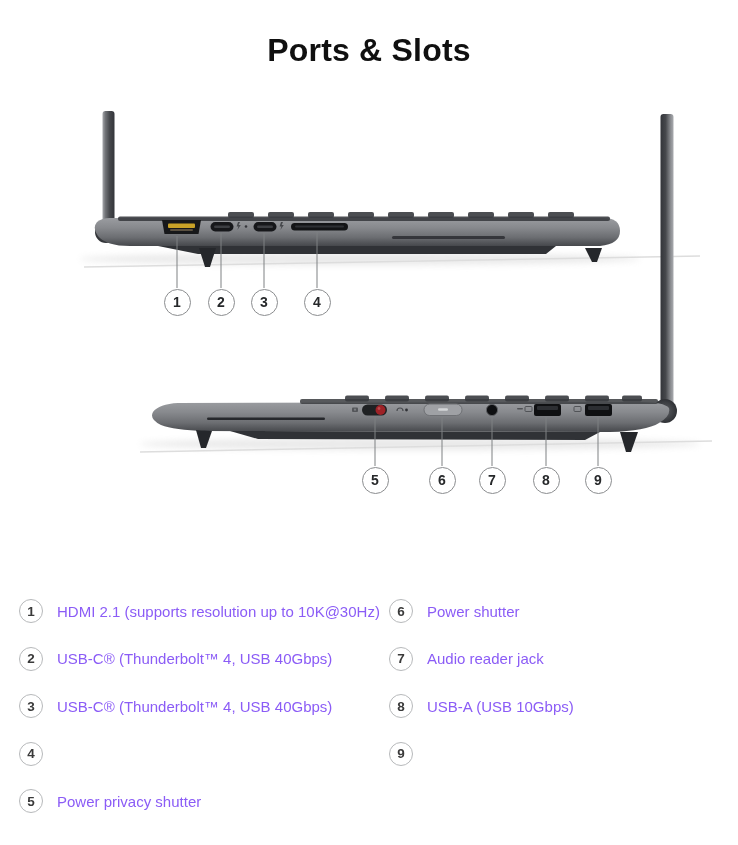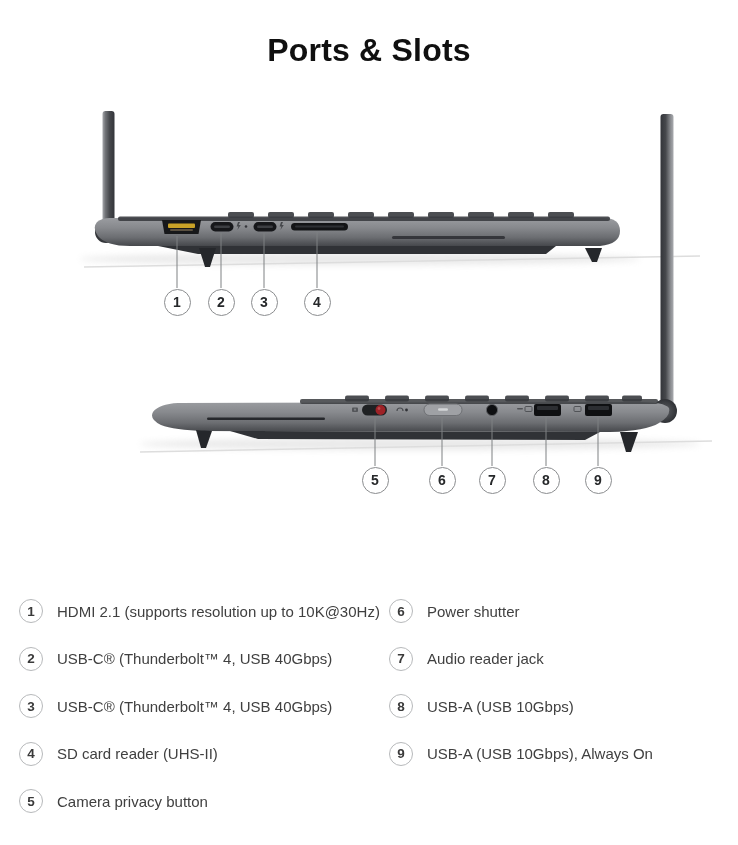--- a/index.html
+++ b/index.html
@@ -11,21 +11,21 @@
   .callout{position:absolute;width:27px;height:27px;border:1.5px solid #8b8d8f;border-radius:50%;
            background:#fff;display:flex;align-items:center;justify-content:center;
            font-size:14px;font-weight:700;color:#26282a;box-sizing:border-box;}
   .legend-col{position:absolute;top:599px;display:flex;flex-direction:column;gap:23.5px;}
   #legend-left{left:19px;}
   #legend-right{left:389px;}
   .legend-row{display:flex;align-items:center;gap:14px;}
   .legend-num{width:24px;height:24px;min-width:24px;border:1.5px solid #b7b9bb;border-radius:50%;
               background:#fff;display:flex;align-items:center;justify-content:center;
               font-size:13.5px;font-weight:700;color:#3a3a3a;box-sizing:border-box;}
-  .legend-label{font-size:15px;color:#404040;white-space:nowrap;}
+  .legend-label{font-size:15px;color:#8b5cf6;white-space:nowrap;}
 </style>
 </head>
 <body>
 
 <div id="page">
 
   <h1 class="title">Ports &amp; Slots</h1>
 
   <svg id="diagram-svg" width="738" height="560" viewBox="0 0 738 560">
     <defs>
@@ -214,39 +214,37 @@
       <div class="legend-row">
         <span class="legend-num">2</span>
         <span class="legend-label">USB-C® (Thunderbolt™ 4, USB 40Gbps)</span>
       </div>
       <div class="legend-row">
         <span class="legend-num">3</span>
         <span class="legend-label">USB-C® (Thunderbolt™ 4, USB 40Gbps)</span>
       </div>
       <div class="legend-row">
         <span class="legend-num">4</span>
-        <span class="legend-label">SD card reader (UHS-II)</span>
       </div>
       <div class="legend-row">
         <span class="legend-num">5</span>
-        <span class="legend-label">Camera privacy button</span>
+        <span class="legend-label">Power privacy shutter</span>
       </div>
     </div>
   <div class="legend-col" id="legend-right">
       <div class="legend-row">
         <span class="legend-num">6</span>
         <span class="legend-label">Power shutter</span>
       </div>
       <div class="legend-row">
         <span class="legend-num">7</span>
         <span class="legend-label">Audio reader jack</span>
       </div>
       <div class="legend-row">
         <span class="legend-num">8</span>
         <span class="legend-label">USB-A (USB 10Gbps)</span>
       </div>
       <div class="legend-row">
         <span class="legend-num">9</span>
-        <span class="legend-label">USB-A (USB 10Gbps), Always On</span>
       </div>
     </div>
 
 </div>
 
 </body></html>

